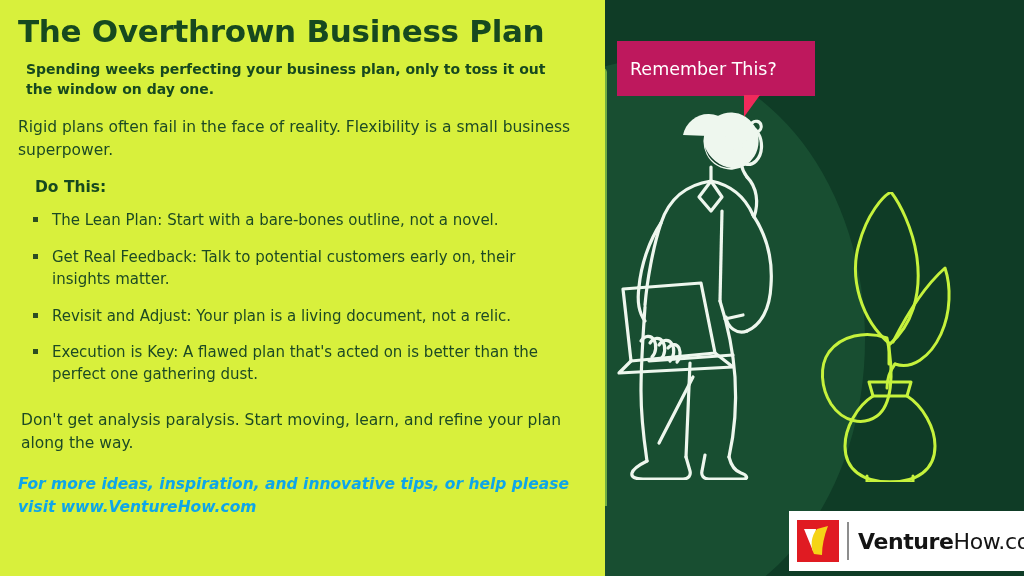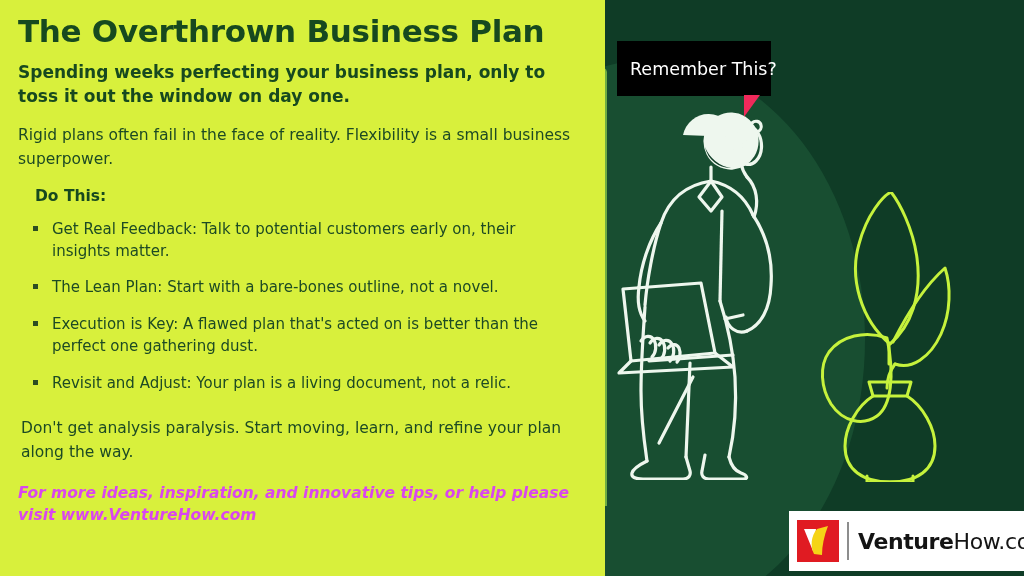--- a/index.html
+++ b/index.html
@@ -21,45 +21,45 @@
   .mid-band{position:absolute;left:583px;top:66px;width:24px;height:440px;background:#6fae43;z-index:2;
             border-top-left-radius:14px 8px;border-top-right-radius:10px 6px;}
 
   
   .content{position:absolute;left:18px;top:14px;width:556px;z-index:4;color:#17491f;}
   .title{
     font-size:31px;font-weight:bold;letter-spacing:-.3px;line-height:1.1;
     color:#17491f;margin:0 0 12px 0;
   }
   .subtitle{
-    font-size:17px;font-weight:bold;line-height:1.42;color:#17491f;margin:0 0 16px 0;
+    font-size:14px;font-weight:bold;line-height:1.42;color:#17491f;margin:0 0 16px 8px;
   }
   .para{
     font-size:15.5px;line-height:1.5;color:#1d4a24;margin:16px 0 16px 0;font-weight:400;
   }
   .dothis{
     font-size:15.5px;font-weight:bold;color:#17491f;margin:0 0 14px 17px;
   }
   ul.bullets{list-style:none;margin:0 0 10px 0;padding:0;}
   ul.bullets li{
     position:relative;padding-left:34px;margin-bottom:15px;
     font-size:15px;line-height:1.45;color:#1d4a24;
   }
   ul.bullets li .sq{
     position:absolute;left:15px;top:7px;width:5px;height:5px;background:#2c4e22;
   }
   .closing{
     font-size:15.5px;line-height:1.5;color:#1d4a24;margin:23px 0 18px 3px;
   }
   .footer{
-    font-size:15.5px;line-height:1.45;color:#d946ef;font-style:italic;font-weight:600;margin:0 0 0 0;
-  }
-
-  
-  .bubble{position:absolute;left:617px;top:41px;width:154px;height:55px;background:#000000;z-index:6;}
+    font-size:15.5px;line-height:1.45;color:#0ea5e9;font-style:italic;font-weight:600;margin:0 0 0 0;
+  }
+
+  
+  .bubble{position:absolute;left:617px;top:41px;width:198px;height:55px;background:#be185d;z-index:6;}
   .bubble-label{
     position:absolute;left:0;top:0;width:183px;height:55px;
     display:flex;align-items:center;justify-content:flex-start;padding-left:13px;box-sizing:border-box;
     color:#ffffff;font-size:17.5px;font-weight:500;white-space:nowrap;
   }
   .bubble-tail{position:absolute;left:744px;top:95px;width:0;height:0;z-index:6;
     border-left:16px solid #f02a5b;border-right:12px solid transparent;border-bottom:22px solid transparent;}
 
   
   .logo-box{position:absolute;left:789px;top:511px;width:235px;height:60px;background:#ffffff;z-index:7;
@@ -156,33 +156,33 @@
   <div class="bubble-tail"></div>
 
   <div class="content">
     <h1 class="title">The Overthrown Business Plan</h1>
     <p class="subtitle">Spending weeks perfecting your business plan, only to toss it out the window on day one.</p>
     <p class="para">Rigid plans often fail in the face of reality. Flexibility is a small business superpower.</p>
     <p class="dothis">Do This:</p>
     <ul class="bullets">
       <li>
         <span class="sq"></span>
+        <span>The Lean Plan: Start with a bare-bones outline, not a novel.</span>
+      </li>
+      <li>
+        <span class="sq"></span>
         <span>Get Real Feedback: Talk to potential customers early on, their insights matter.</span>
       </li>
       <li>
         <span class="sq"></span>
-        <span>The Lean Plan: Start with a bare-bones outline, not a novel.</span>
+        <span>Revisit and Adjust: Your plan is a living document, not a relic.</span>
       </li>
       <li>
         <span class="sq"></span>
         <span>Execution is Key: A flawed plan that's acted on is better than the perfect one gathering dust.</span>
-      </li>
-      <li>
-        <span class="sq"></span>
-        <span>Revisit and Adjust: Your plan is a living document, not a relic.</span>
       </li>
     </ul>
     <p class="closing">Don't get analysis paralysis. Start moving, learn, and refine your plan along the way.</p>
     <p class="footer">For more ideas, inspiration, and innovative tips, or help please visit www.VentureHow.com</p>
   </div>
 
   <div class="logo-box">
     <div class="logo-mark">
       <svg width="42" height="42" viewBox="0 0 42 42">
         <rect x="0" y="0" width="42" height="42" fill="#e01b22"></rect>

